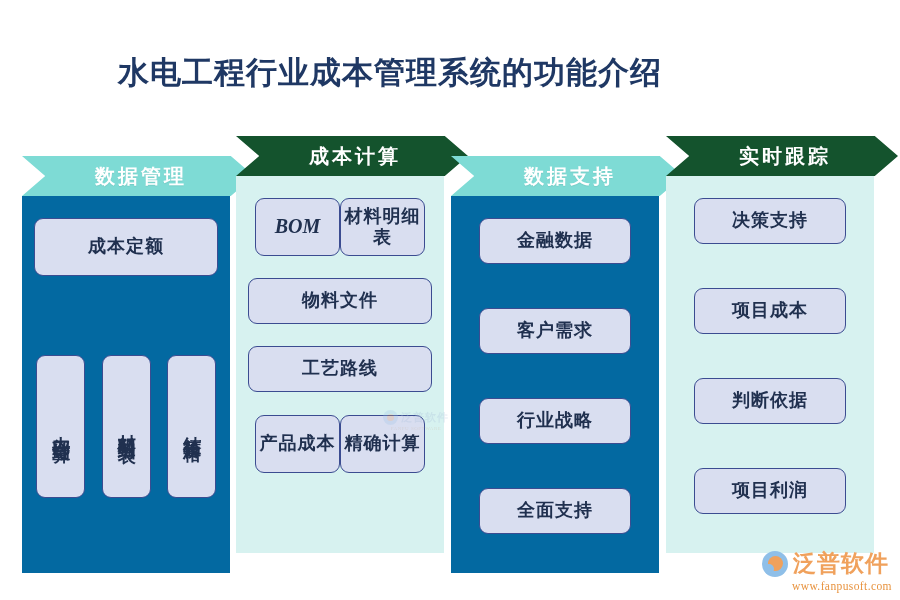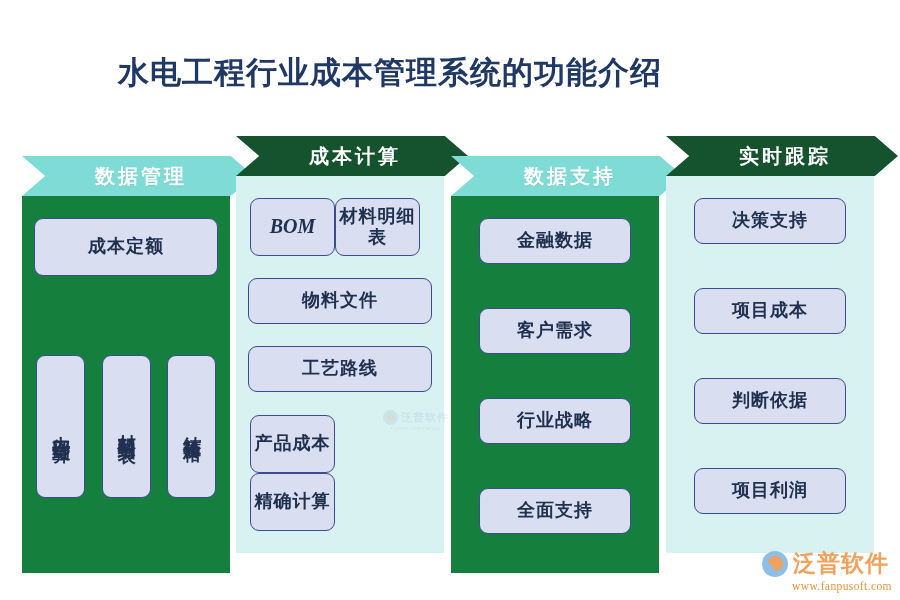--- a/index.html
+++ b/index.html
@@ -74,21 +74,21 @@
   }
 
   
   .panel {
     position: relative;
     width: 208px;
     height: 377px;
     box-sizing: border-box;
     padding: 16px 12px 12px 12px;
   }
-  .panel.green { background: #15803d; }
+  .panel.green { background: #0369a1; }
   .panel.cyan  { background: #D7F2F0; }
 
   
   .card {
     box-sizing: border-box;
     background: #D9DEF0;
     border: 1.6px solid #3B4C91;
     border-radius: 9px;
     color: #20304F;
     font-weight: bold;
@@ -120,25 +120,25 @@
     font-size: 18px;
     writing-mode: vertical-rl;
     text-orientation: upright;
     letter-spacing: 3px;
     padding: 6px 0;
   }
 
   
   .c2-pair {
     display: flex;
-    justify-content: flex-start;
+    justify-content: center;
     padding: 0 2px;
   }
   .c2-pair.first { margin-top: 6px; }
-  .c2-pair.last  { margin-top: 23px; flex-direction: column; }
+  .c2-pair.last  { margin-top: 23px; }
   .card-half {
     width: 85px;
     height: 58px;
     font-size: 18px;
   }
   .card-half.bom {
     font-style: italic;
     font-size: 20px;
     letter-spacing: 0px;
   }

